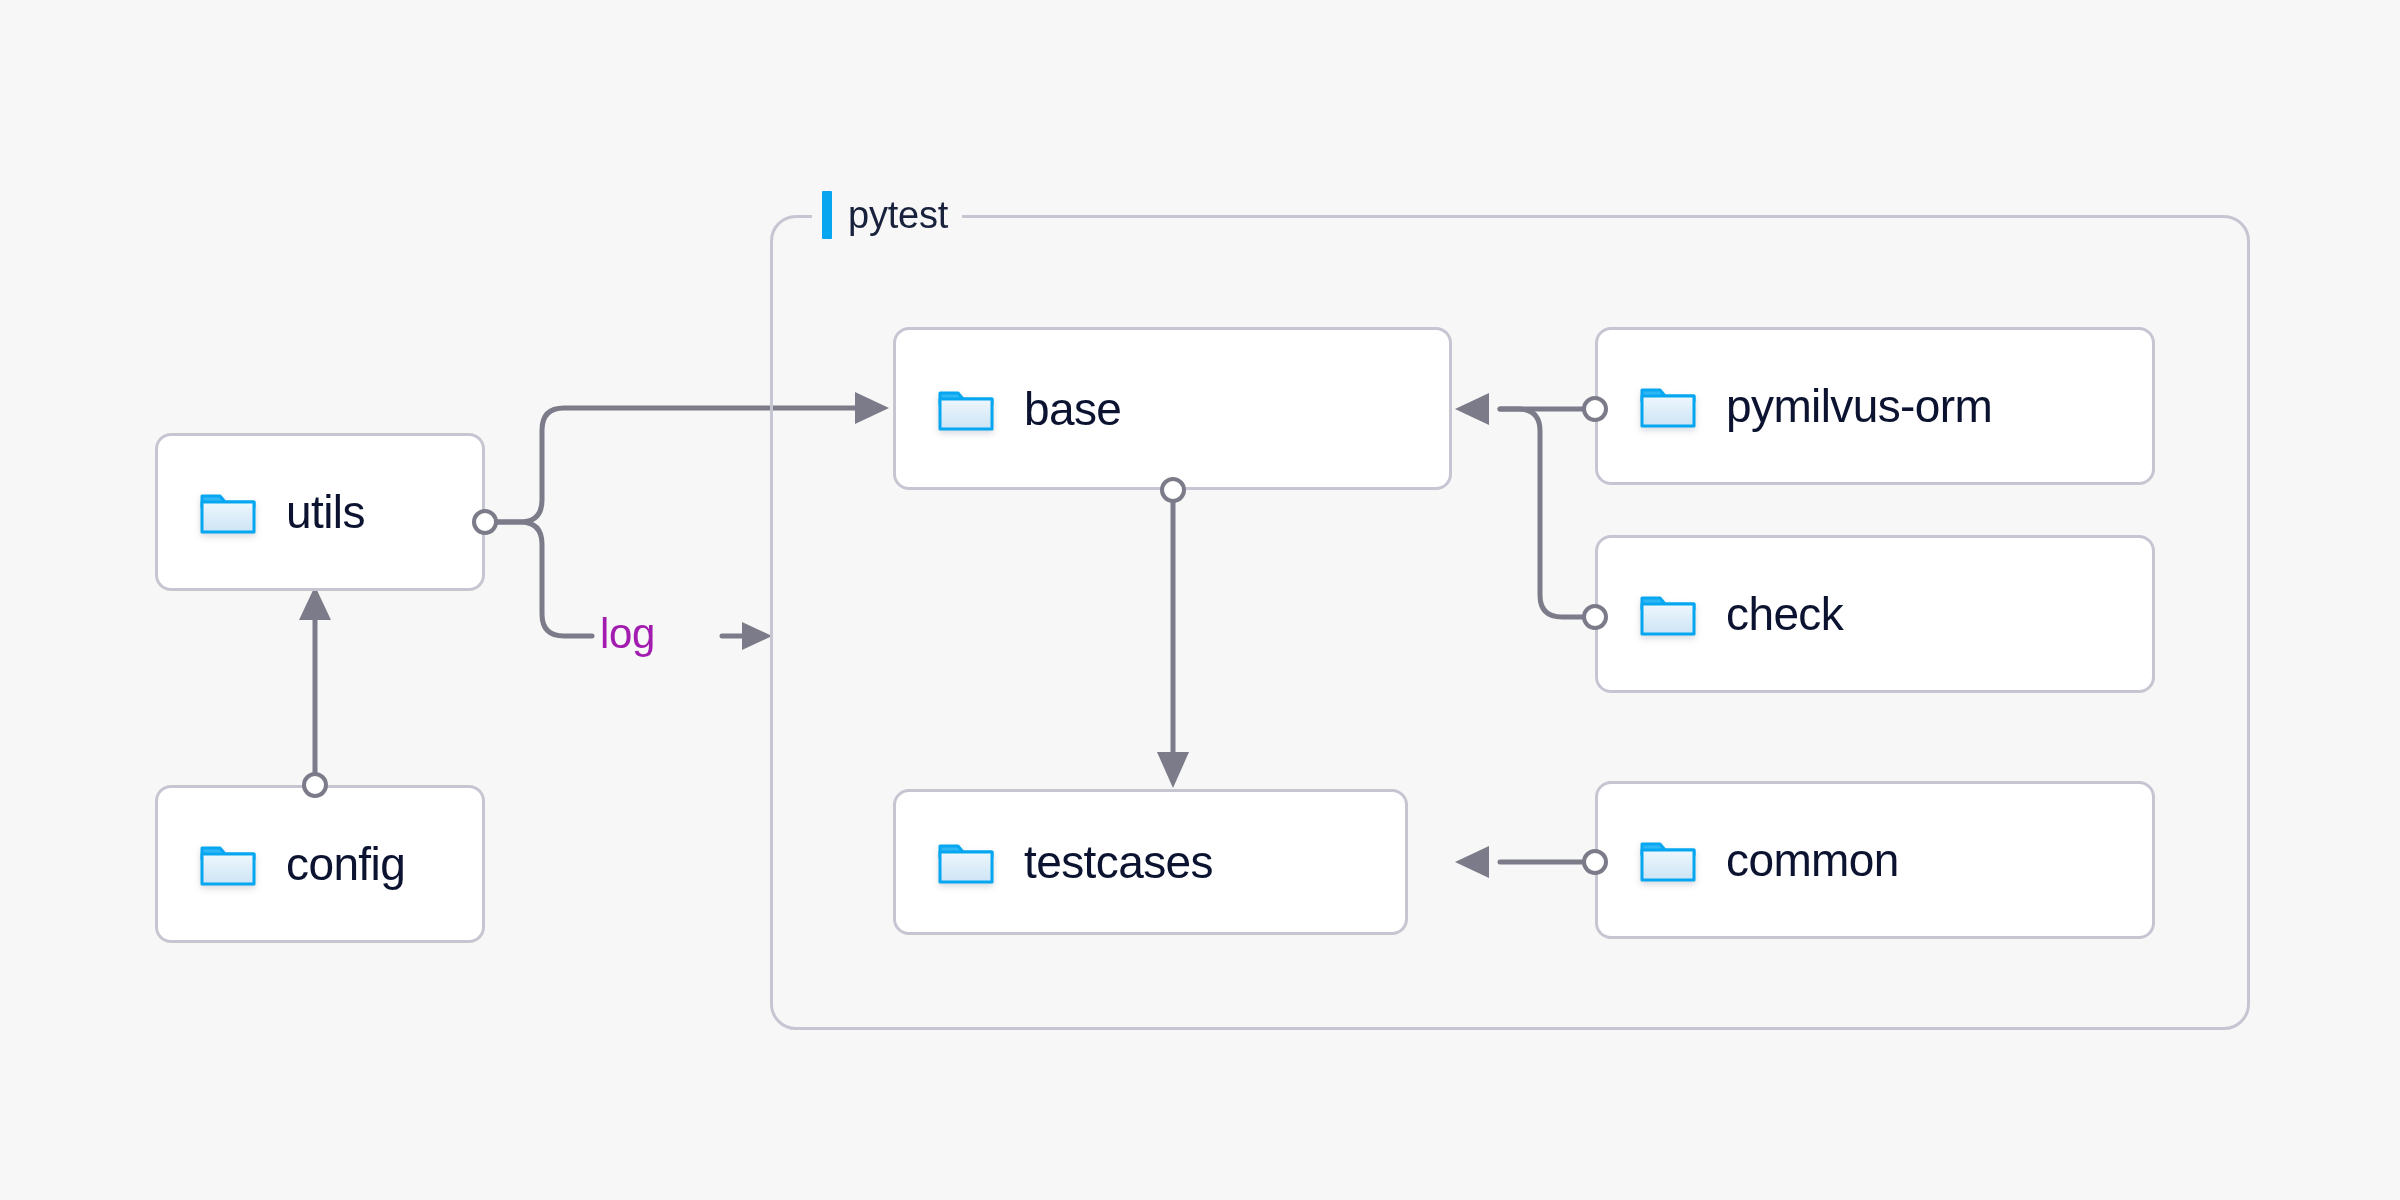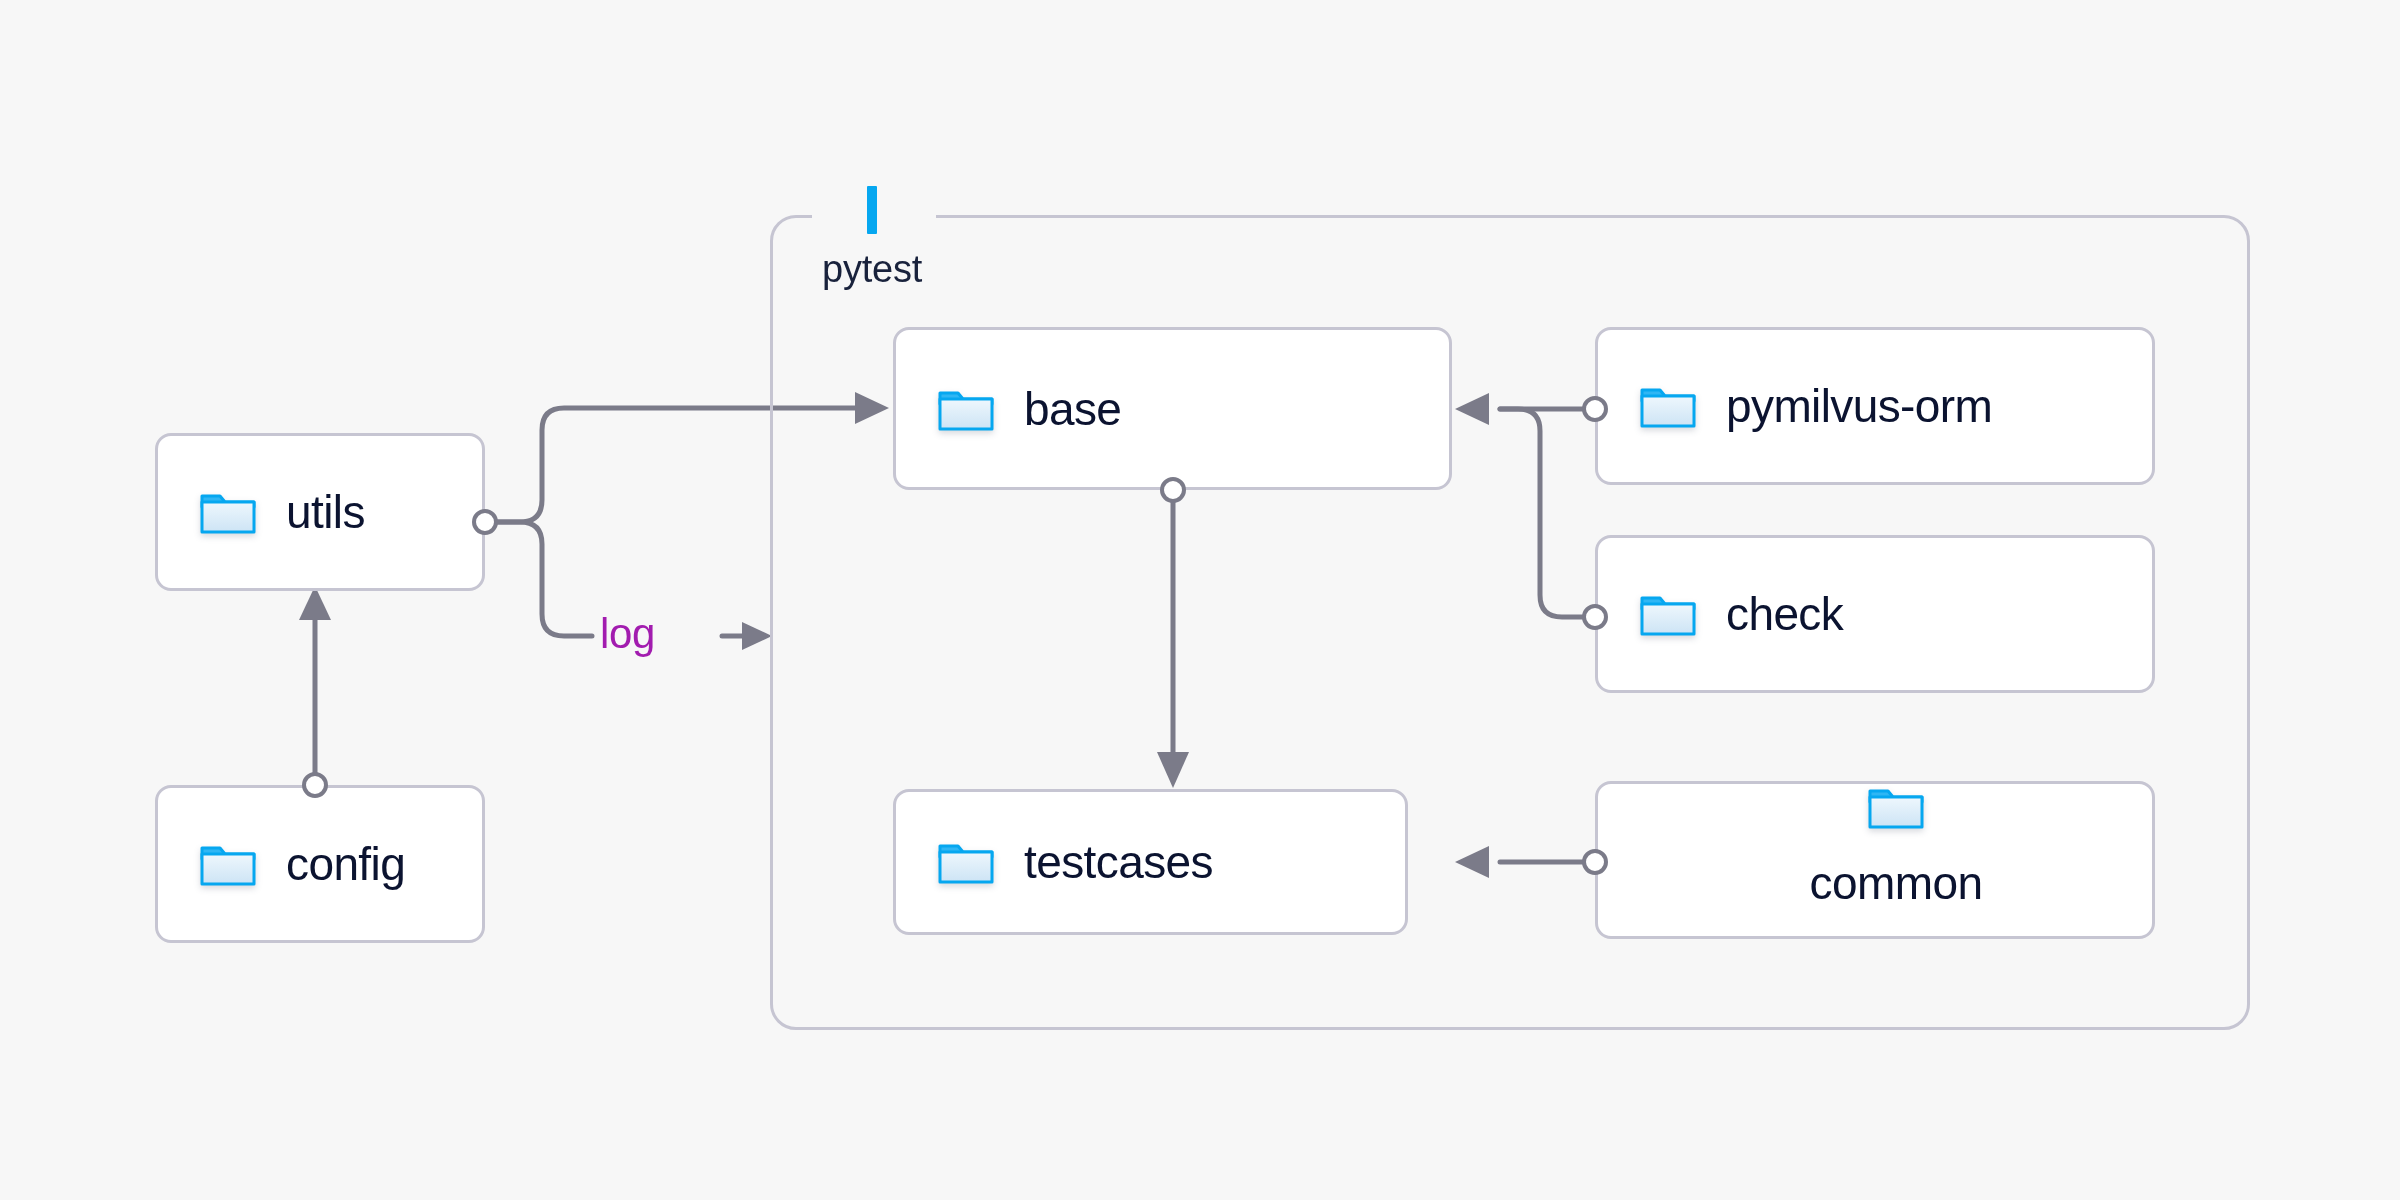--- a/index.html
+++ b/index.html
@@ -49,21 +49,20 @@
     background: transparent;
   }
   .group-label-wrap {
     position: absolute;
     display: flex;
     align-items: center;
     gap: 16px;
     background: #f7f7f7;
     padding: 0 14px 0 10px;
     height: 58px;
-    flex-direction: column;
   }
   .group-accent-bar {
     width: 10px;
     height: 48px;
     background: #06a7f0;
     border-radius: 1px;
     flex: 0 0 auto;
   }
   .group-label-text {
     font-size: 38px;
@@ -242,21 +241,21 @@
     <span class="folder-icon">
       <svg viewBox="0 0 56 46" width="56" height="46">
         <path d="M2 7 h18 l5 6 h29 v5 H2 Z" fill="#2fb6f4" stroke="#06a7f0" stroke-width="3" stroke-linejoin="round"></path>
         <path d="M2 13 h52 v30 H2 Z" fill="url(#fg1)" stroke="#06a7f0" stroke-width="3" stroke-linejoin="round"></path>
       </svg>
     </span>
     <span class="node-label">check</span>
   </div>
   <span class="handle" style="left:1582px; top:604px;"></span>
 
-  <div class="node" style="left:1595px; top:781px; width:560px; height:158px;flex-direction:column;">
+  <div class="node" style="left:1595px; top:781px; width:560px; height:158px;">
     <span class="folder-icon">
       <svg viewBox="0 0 56 46" width="56" height="46">
         <path d="M2 7 h18 l5 6 h29 v5 H2 Z" fill="#2fb6f4" stroke="#06a7f0" stroke-width="3" stroke-linejoin="round"></path>
         <path d="M2 13 h52 v30 H2 Z" fill="url(#fg1)" stroke="#06a7f0" stroke-width="3" stroke-linejoin="round"></path>
       </svg>
     </span>
     <span class="node-label">common</span>
   </div>
   <span class="handle" style="left:1582px; top:849px;"></span>
 

